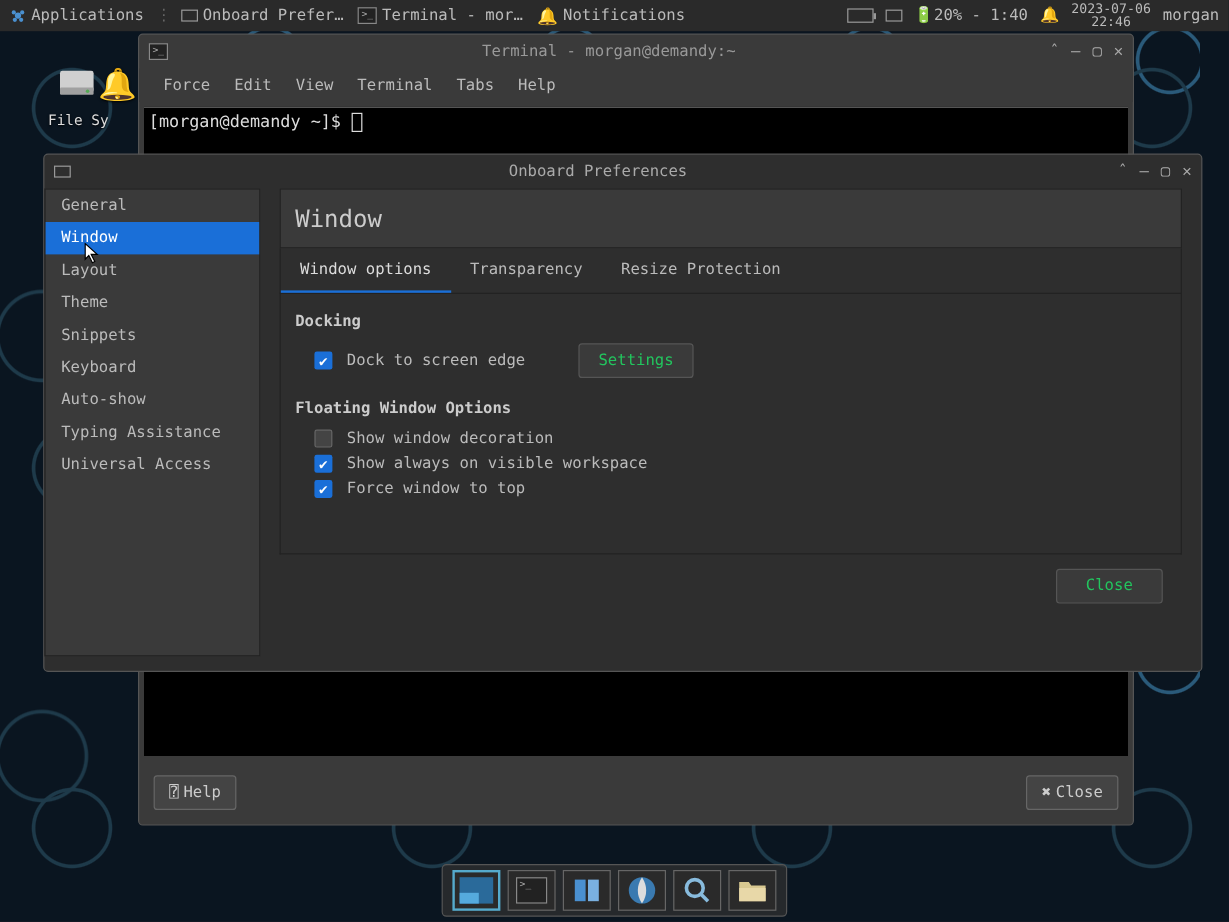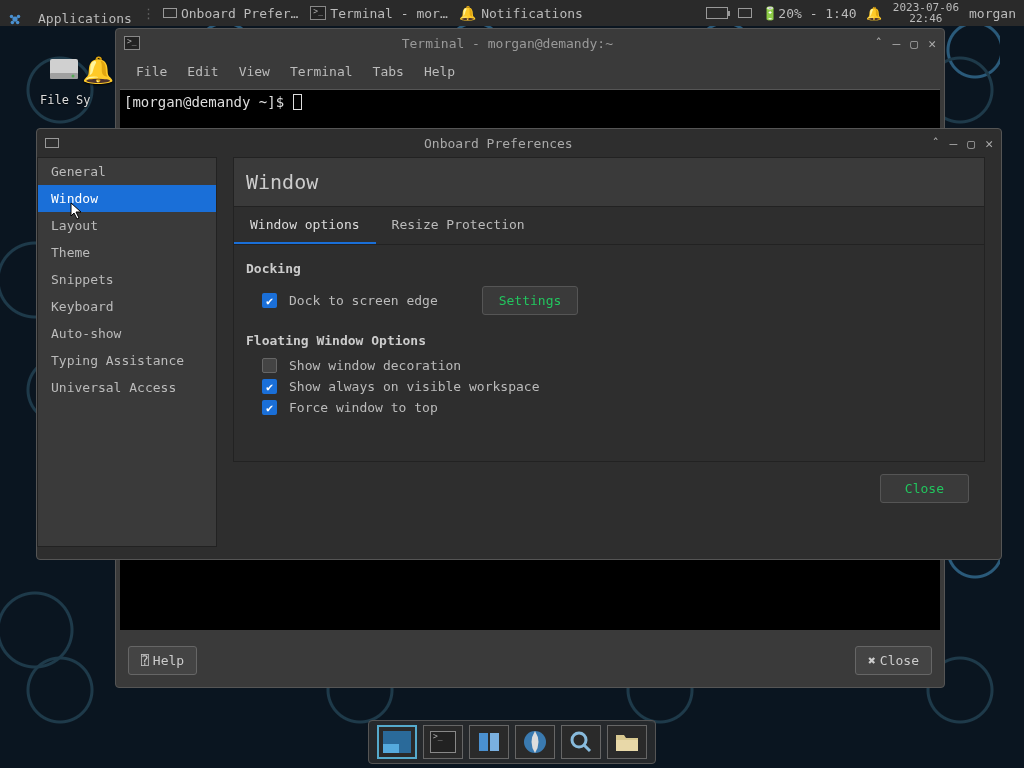--- a/index.html
+++ b/index.html
@@ -10,21 +10,21 @@
     radial-gradient(circle at 70% 60%, transparent 40px, #1e3a4a 41px, #1e3a4a 43px, transparent 44px),
     radial-gradient(circle at 90% 20%, transparent 25px, #2a5a7a 26px, #2a5a7a 28px, transparent 29px),
     radial-gradient(circle at 10% 80%, transparent 35px, #1e3a4a 36px, #1e3a4a 38px, transparent 39px),
     radial-gradient(circle at 50% 90%, transparent 45px, #1e3a4a 46px, #1e3a4a 48px, transparent 49px),
     radial-gradient(circle at 85% 85%, transparent 20px, #c87a3a 21px, #c87a3a 23px, transparent 24px);
   background-size:300px 300px, 400px 400px, 250px 250px, 350px 350px, 450px 450px, 280px 280px;
 }
 
 
 .top-panel { position:absolute; top:0; left:0; right:0; height:26px; background:#2a2a2a; display:flex; align-items:center; font-size:13px; z-index:10; }
-.top-panel .apps-btn { display:flex; align-items:flex-end; padding:0 8px; gap:16px; height:100%; }
+.top-panel .apps-btn { display:flex; align-items:center; padding:0 8px; gap:4px; height:100%; }
 .top-panel .task { display:flex; align-items:center; padding:0 6px; gap:4px; height:100%; }
 .top-panel .apps-icon { width:14px; height:14px; display:inline-block; }
 .top-panel .spacer { flex:1; }
 .top-panel .tray { display:flex; align-items:center; gap:10px; padding:0 8px; }
 .kb-icon { width:14px; height:10px; border:1px solid #999; display:inline-block; }
 .bell-icon { color:#e8b020; font-size:14px; }
 .term-icon { background:#222; border:1px solid #888; width:16px; height:14px; display:inline-block; position:relative; }
 .term-icon::after { content:">_"; color:#aaa; font-size:8px; position:absolute; top:0; left:2px; line-height:10px; }
 
 
@@ -141,21 +141,21 @@
     <span class="term-icon"></span>
     <span class="title">Terminal - morgan@demandy:~</span>
     <div class="wbtns">
       <span>ˆ</span>
       <span>—</span>
       <span>▢</span>
       <span>✕</span>
     </div>
   </div>
   <div class="win-menubar">
-    <span>File</span>
+    <span>Force</span>
     <span>Edit</span>
     <span>View</span>
     <span>Terminal</span>
     <span>Tabs</span>
     <span>Help</span>
   </div>
   <div class="win-content">
     <span>[morgan@demandy ~]$ </span><span class="cursor"></span>
   </div>
   <div class="term-footer">
@@ -192,20 +192,21 @@
       <div class="sidebar-item">Snippets</div>
       <div class="sidebar-item">Keyboard</div>
       <div class="sidebar-item">Auto-show</div>
       <div class="sidebar-item">Typing Assistance</div>
       <div class="sidebar-item">Universal Access</div>
     </div>
     <div class="main-pane">
       <div class="page-title-bar">Window</div>
       <div class="tabs">
         <div class="tab active">Window options</div>
+        <div class="tab">Transparency</div>
         <div class="tab">Resize Protection</div>
       </div>
       <div class="tab-content">
         <div class="section-hdr">Docking</div>
         <div class="row">
           <span class="cb checked">✔</span>
           <span>Dock to screen edge</span>
           <span style="width:20px;"></span>
           <span class="btn">Settings</span>
         </div>

